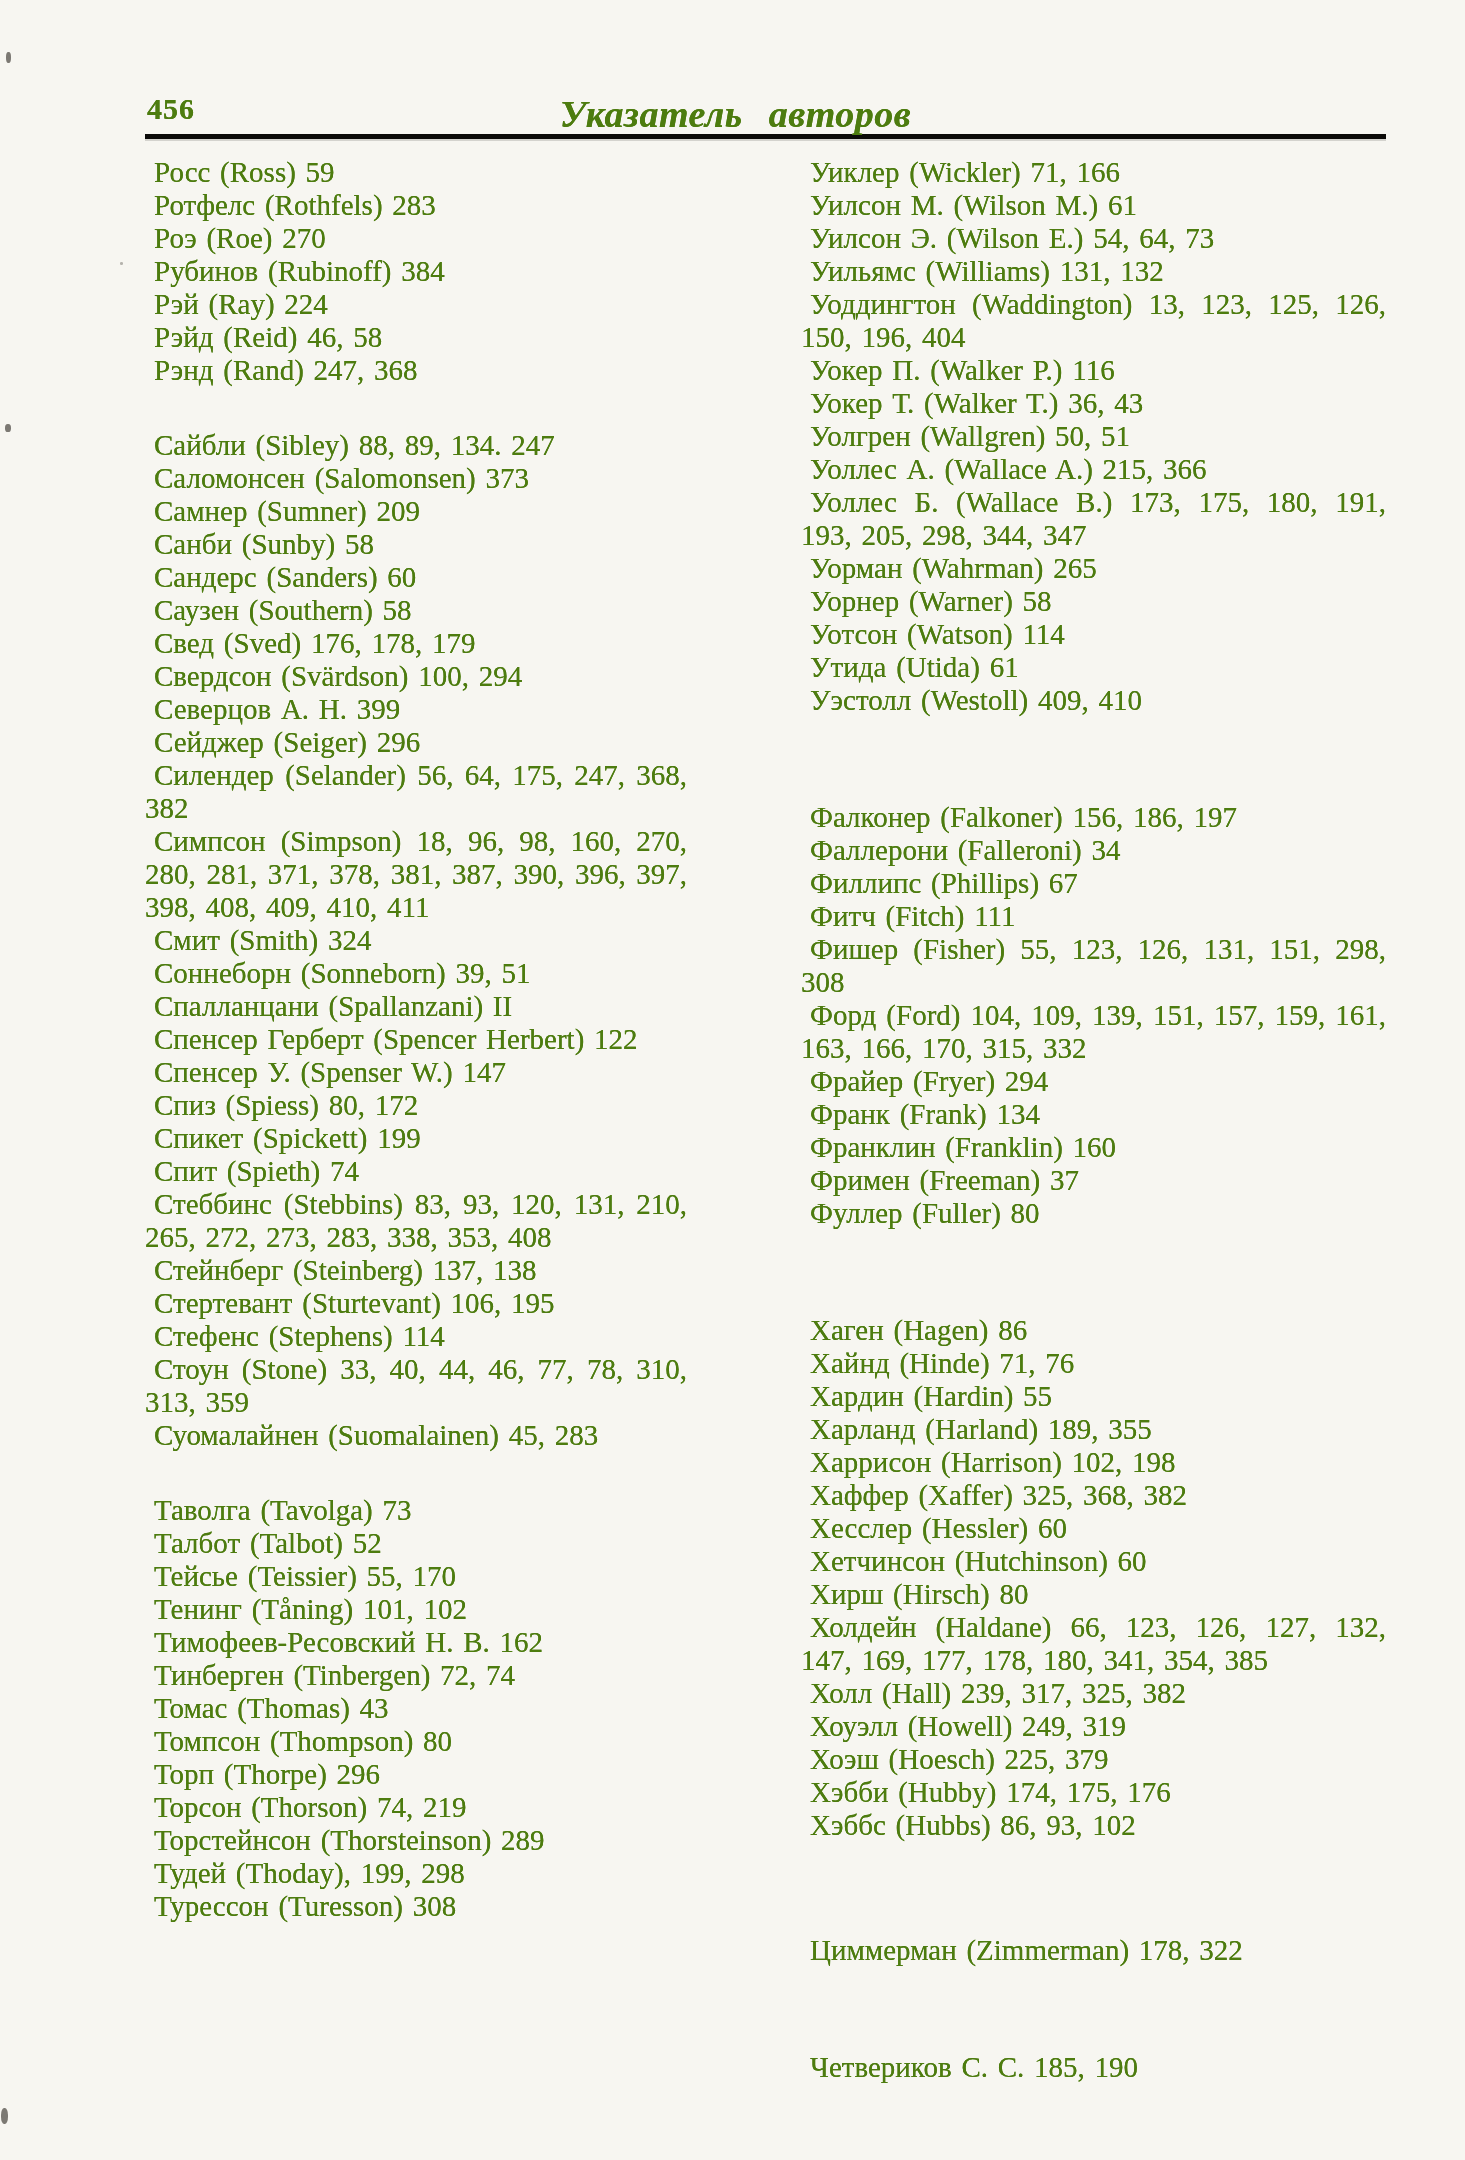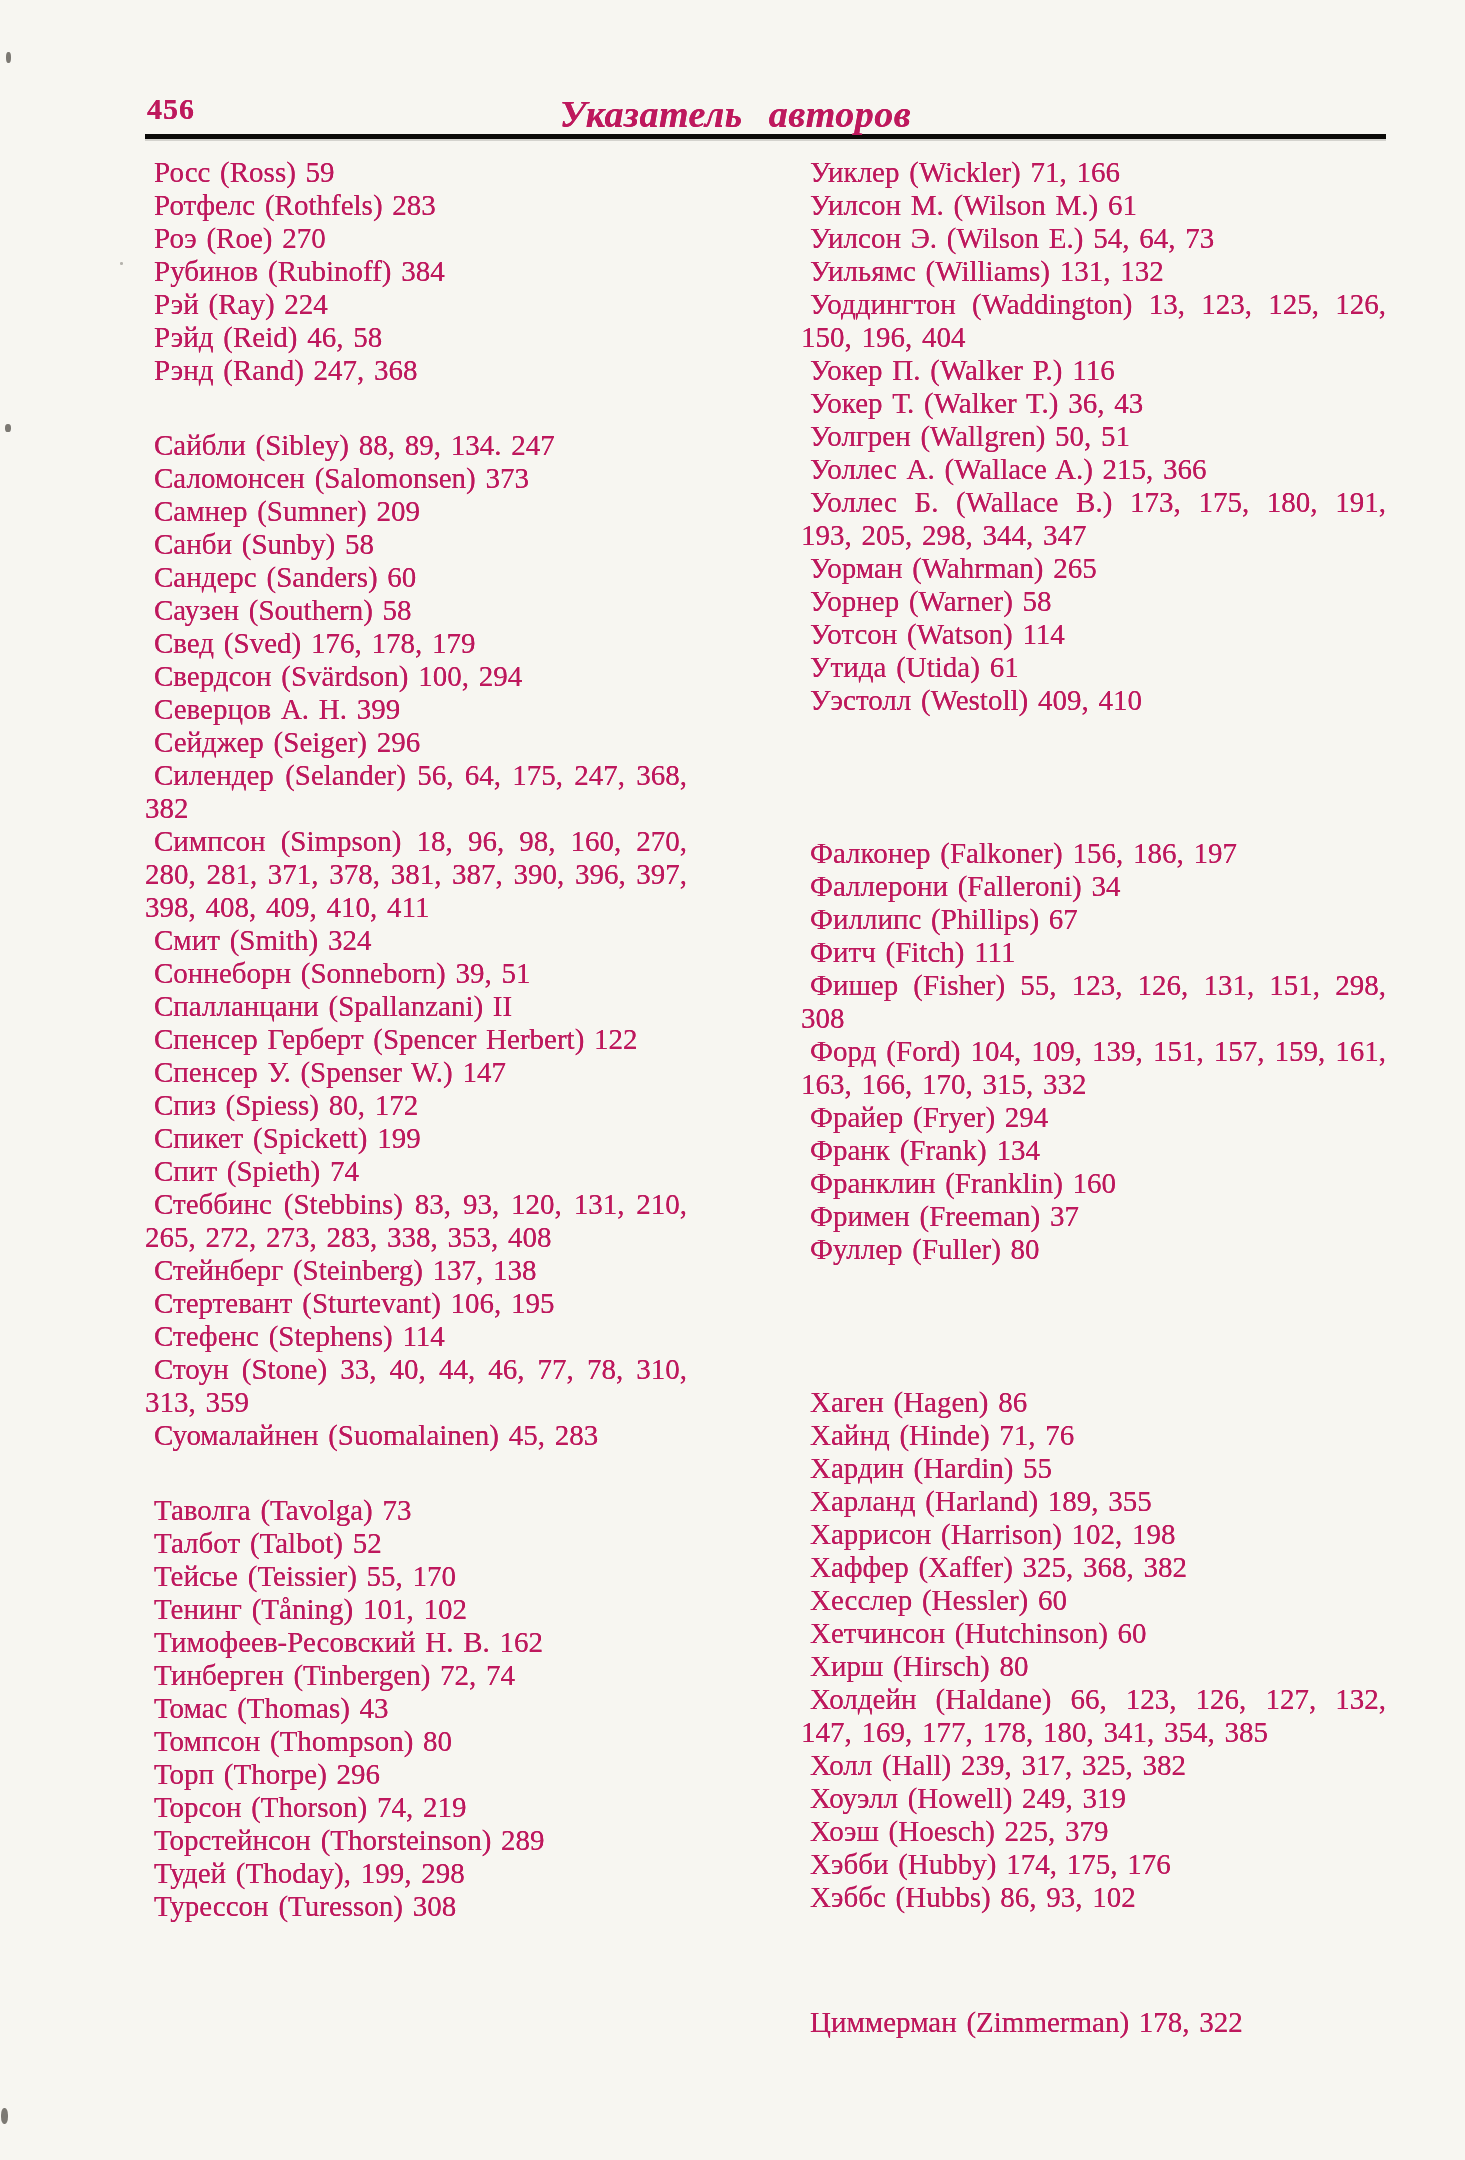--- a/index.html
+++ b/index.html
@@ -10,21 +10,21 @@
     background: #f7f6f1;
     overflow: hidden;
   }
   .page {
     position: relative;
     width: 1465px;
     height: 2160px;
     box-sizing: border-box;
     padding: 92px 79px 0 145px;
     font-family: "Liberation Serif", "DejaVu Serif", serif;
-    color: #be185d;
+    color: #4d7c0f;
   }
   .header {
     position: relative;
     height: 38px;
   }
   .pagenum {
     position: absolute;
     left: 2px;
     top: 0;
     font-size: 30px;
@@ -63,21 +63,21 @@
   .entry {
     margin: 0;
     font-size: 29px;
     line-height: 33px;
     text-align: justify;
     text-indent: 9px;
     word-spacing: 2.5px;
     text-shadow: 0 0 0.5px currentColor;
   }
   .col-left  .group + .group { margin-top: 42px; }
-  .col-right .group + .group { margin-top: 120px; }
+  .col-right .group + .group { margin-top: 84px; }
   .col-right .group:nth-child(4) { margin-top: 92px; }
   .speck {
     position: absolute;
     background: #3a362f;
     border-radius: 45%;
     opacity: 0.65;
   }
   .speck-1 { left: 6px;  top: 52px;   width: 5px;  height: 11px; }
   .speck-2 { left: 5px;  top: 424px;  width: 6px;  height: 8px;  }
   .speck-3 { left: 1px;  top: 2108px; width: 7px;  height: 16px; }

